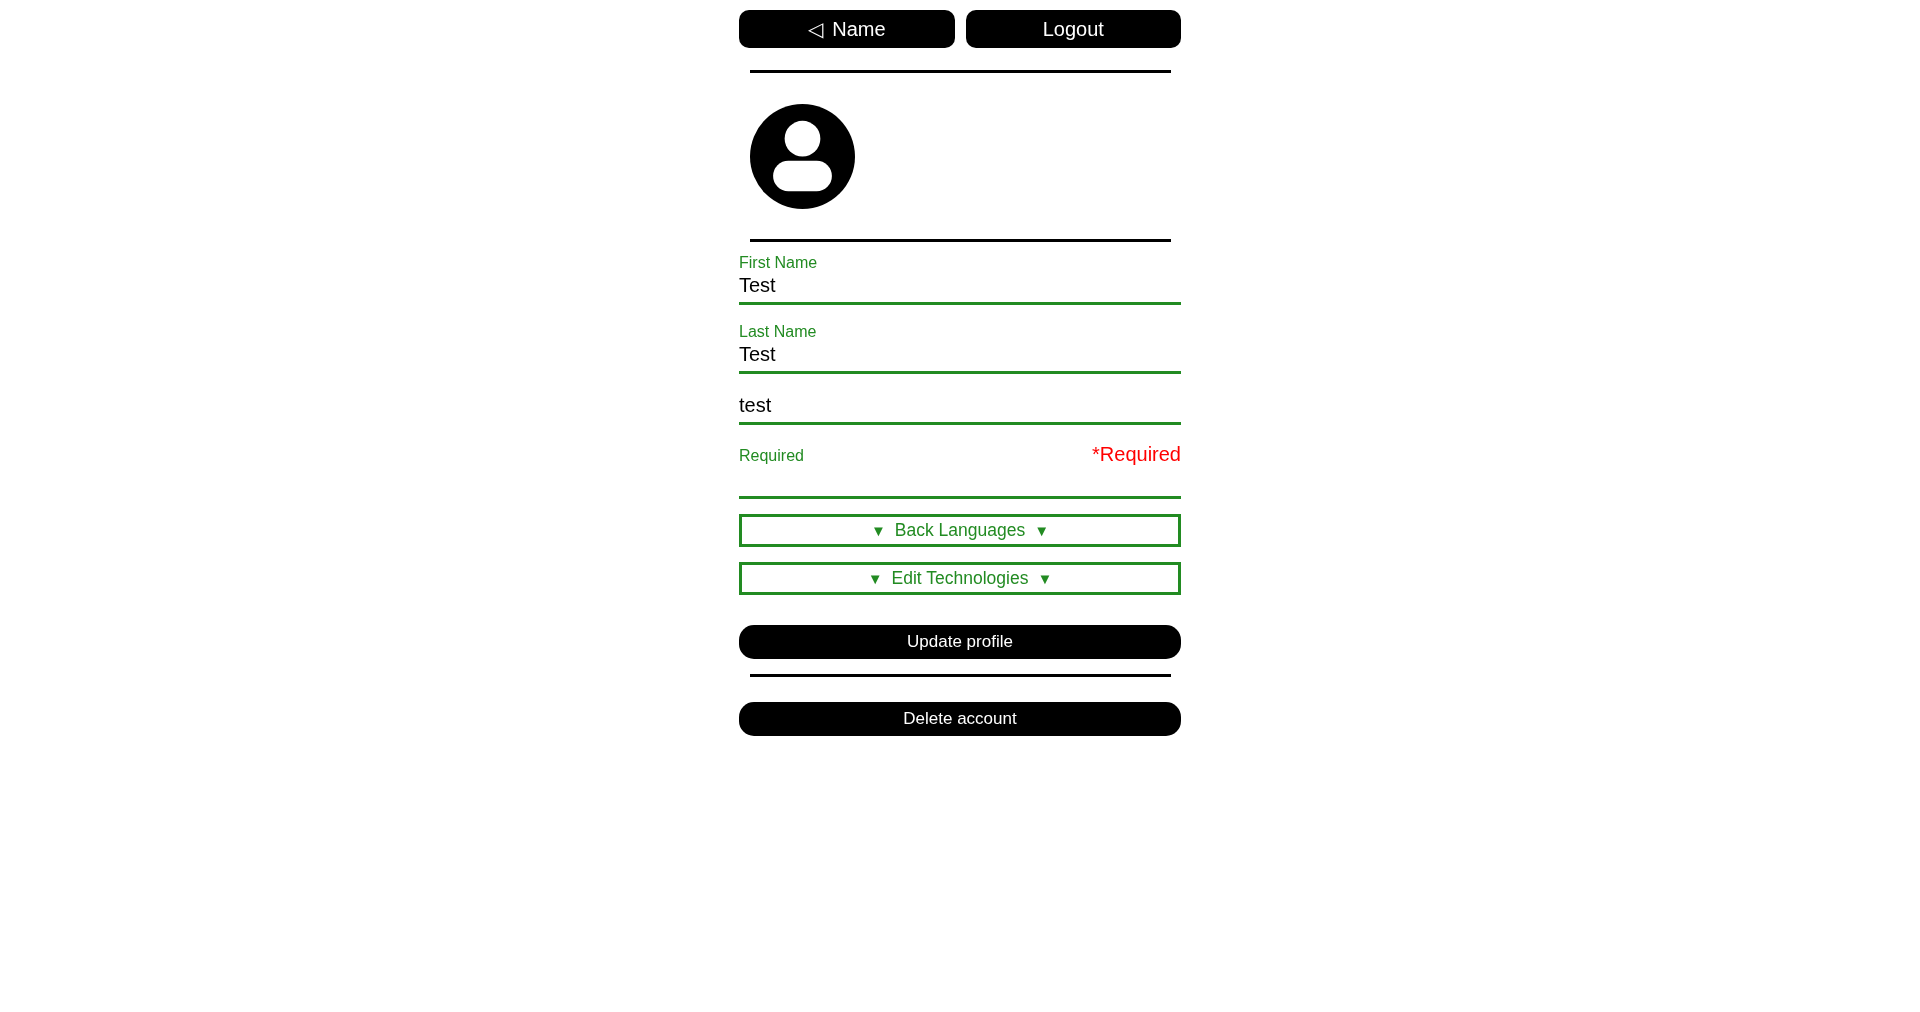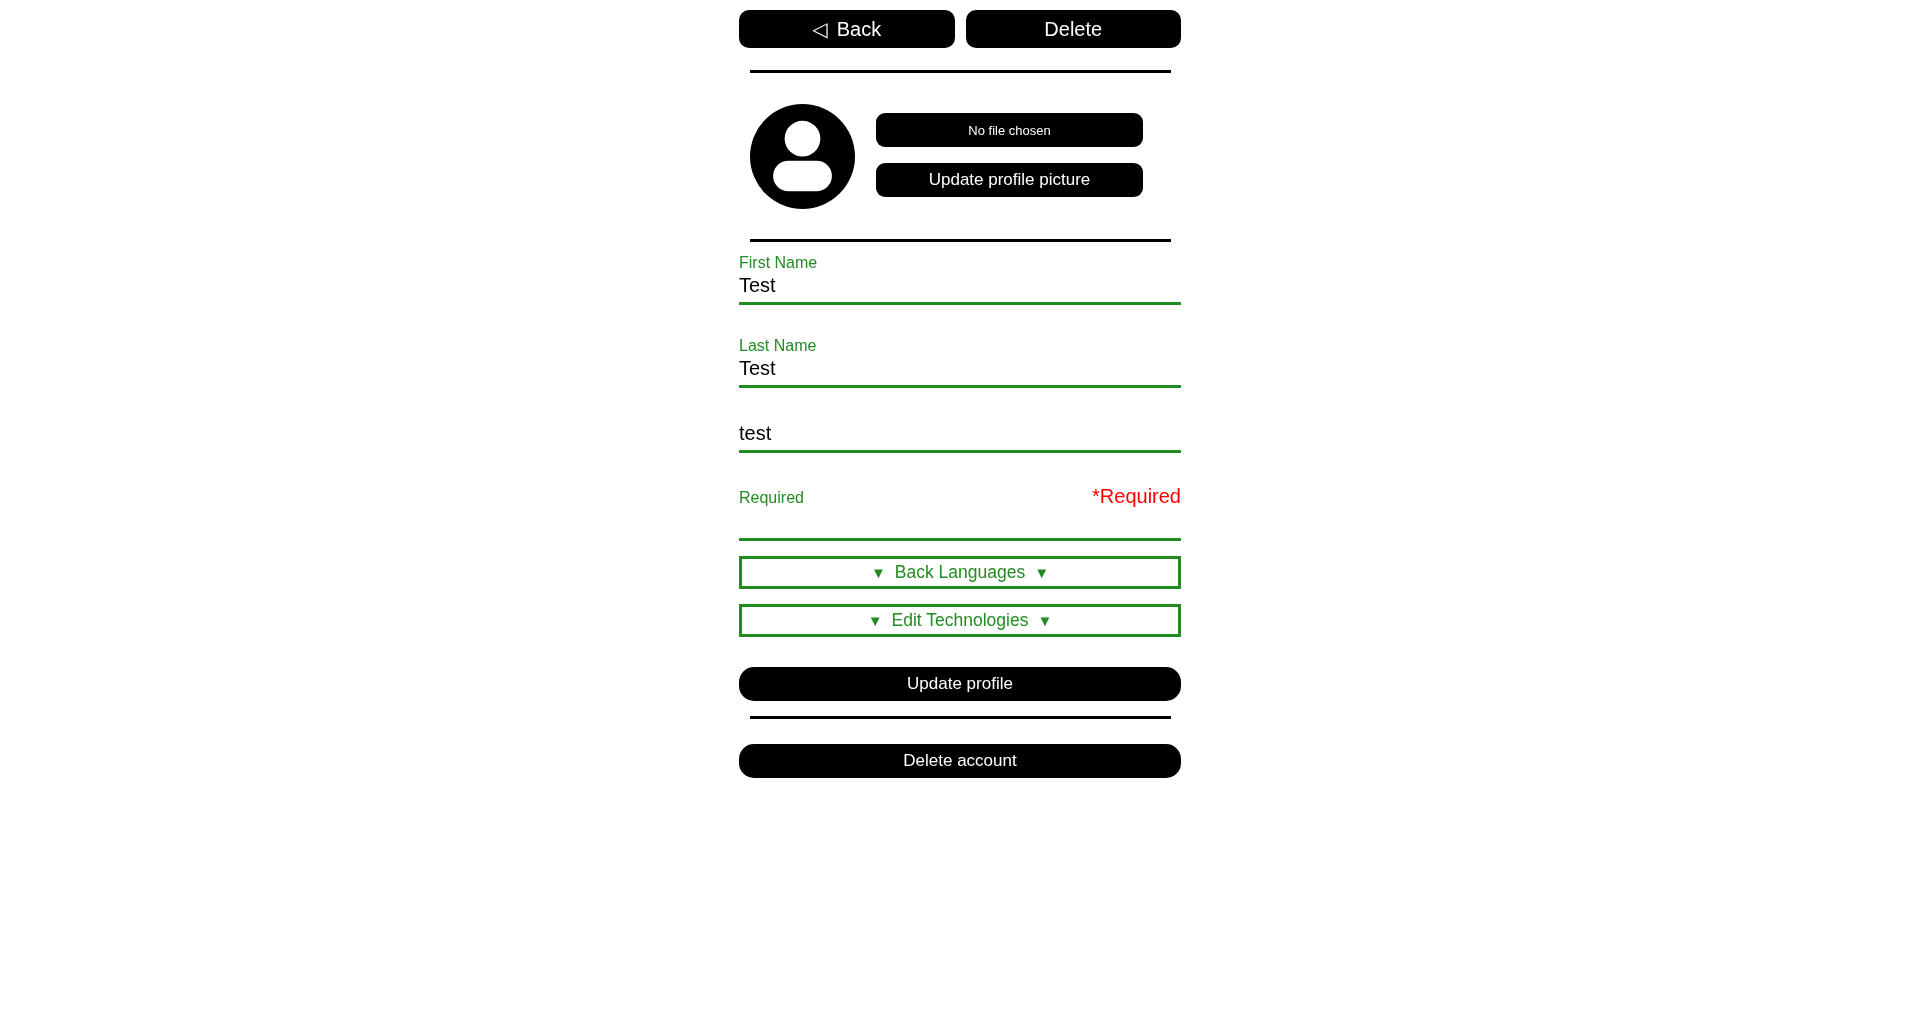--- a/index.html
+++ b/index.html
@@ -86,21 +86,21 @@
   .pic-btn {
     height: 34px;
     border-radius: 9px;
     font-size: 17px;
   }
 
   
   .fields { margin-top: 12px; }
   .field {
     border-bottom: 3px solid var(--green);
-    margin-bottom: 32px;
+    margin-bottom: 18px;
   }
   .field.password { margin-bottom: 15px; }
   .label-row {
     display: flex;
     justify-content: space-between;
     align-items: baseline;
   }
   .field-label {
     color: var(--green);
     font-size: 16px;
@@ -151,41 +151,37 @@
   .delete-btn { margin-top: 25px; }
 </style>
 </head>
 <body>
 
 <div class="main">
 
   <div class="header-row">
     <button class="btn btn-black top-btn">
       <span>◁</span>
-      <span>Back</span>
+      <span>Name</span>
     </button>
     <button class="btn btn-black top-btn">
-      <span>Delete</span>
+      <span>Logout</span>
     </button>
   </div>
 
   <hr class="divider hr-top">
 
   <div class="avatar-row">
     <div class="avatar">
       <svg viewBox="0 0 100 100" width="105" height="105" aria-hidden="true">
         <circle cx="50" cy="50" r="50" fill="#000000"></circle>
         <circle cx="50" cy="33" r="17" fill="#FFFFFF"></circle>
         <rect x="22" y="54" width="56" height="29" rx="14.5" fill="#FFFFFF"></rect>
       </svg>
     </div>
-    <div class="avatar-buttons">
-      <button class="btn btn-black file-btn">No file chosen</button>
-      <button class="btn btn-black pic-btn">Update profile picture</button>
-    </div>
   </div>
 
   <hr class="divider hr-mid">
 
   <div class="fields">
 
     <div class="field">
       <div class="label-row">
         <label class="field-label">First Name</label>
       </div>

